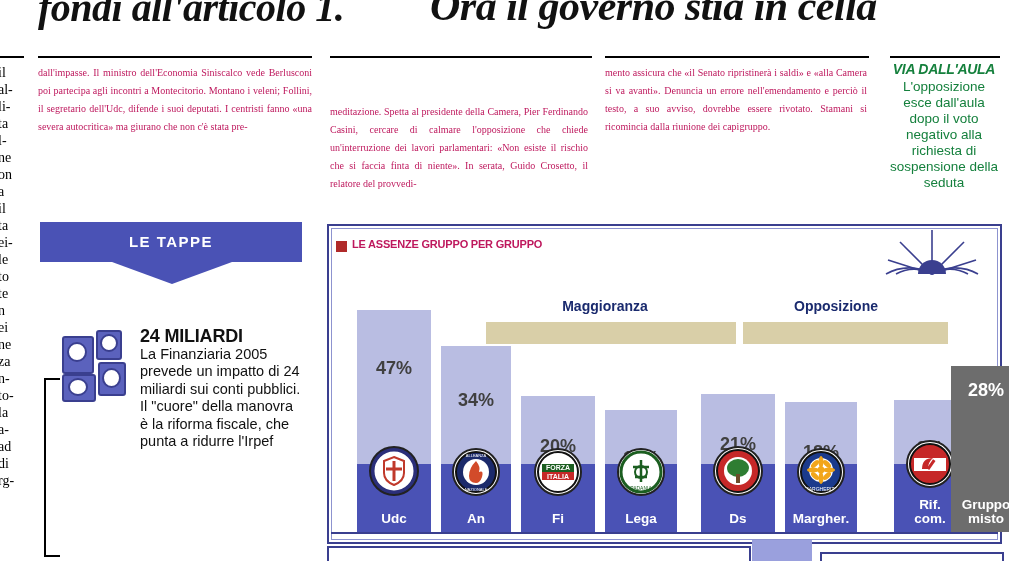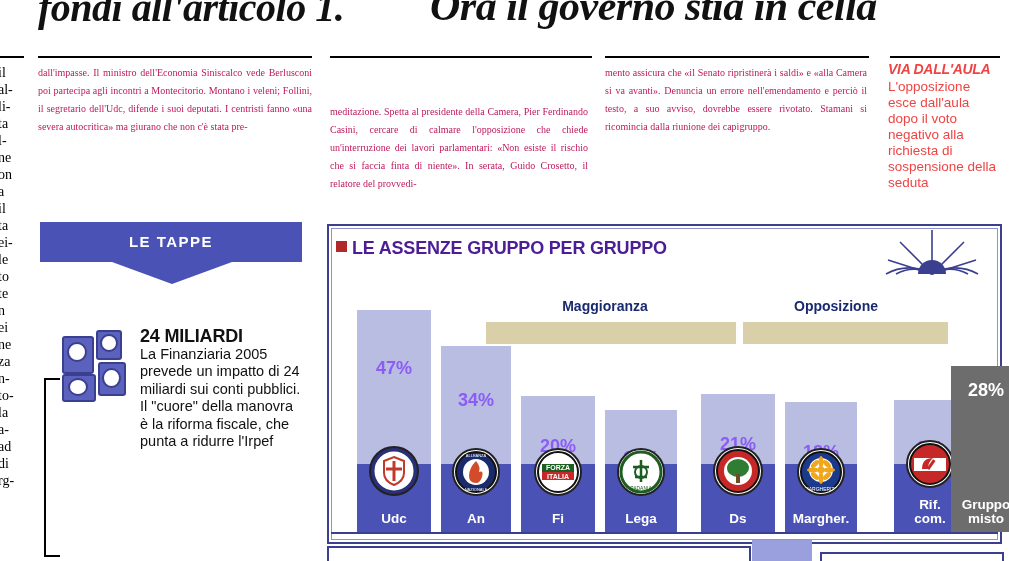--- a/index.html
+++ b/index.html
@@ -52,22 +52,22 @@
     font-size:14px;line-height:17px;text-align:left;
     color:#000;
   }
   .col1{left:38px;top:64px;width:274px;}
   .col2{left:330px;top:64px;width:258px;margin-top:39px;}
   .col3{left:605px;top:64px;width:262px;}
 
   .col4{
     position:absolute;left:888px;top:62px;width:112px;
     font-family:"Liberation Sans", sans-serif;
-    text-align:left;
-    color:#ef4444;
+    text-align:center;
+    color:#15803d;
   }
   .col4 .kicker{
     font-weight:700;font-size:14px;letter-spacing:-0.3px;line-height:15px;
     font-style:italic;
   }
   .col4 .body{
     font-size:13.5px;line-height:16px;margin-top:2px;
   }
 
   
@@ -121,21 +121,21 @@
     border:2px solid #3a3f8f;
     box-sizing:border-box;
   }
   .panel-inner{
     position:absolute;left:331px;top:228px;width:667px;height:312px;
     border:1px solid #8d93cf;box-sizing:border-box;
   }
   .chart-title{
     position:absolute;left:352px;top:238px;
     font-family:"Liberation Sans", sans-serif;
-    font-weight:700;font-size:18px;letter-spacing:-0.2px;color:#4c1d95;
+    font-weight:700;font-size:11px;letter-spacing:-0.2px;color:#be185d;
   }
   .title-bullet{
     position:absolute;left:336px;top:241px;width:11px;height:11px;background:#b02a2a;
   }
   
   .fan{
     position:absolute;right:4px;top:2px;width:120px;height:48px;overflow:hidden;
   }
 
   .plot{
@@ -157,21 +157,21 @@
   .band-magg{left:160px;top:38px;width:228px;}
   .band-oppo{left:398px;top:38px;width:214px;}
 
   .bar{
     position:absolute;bottom:8px;
   }
   .bar .fill{position:absolute;left:0;bottom:0;width:100%;height:100%;}
   .bar .pct{
     position:absolute;left:0;width:100%;text-align:center;
     font-family:"Liberation Sans", sans-serif;
-    font-weight:700;font-size:18px;color:#8b5cf6;
+    font-weight:700;font-size:18px;color:#404040;
   }
   .bar .name{
     position:absolute;left:0;bottom:6px;width:100%;text-align:center;
     font-family:"Liberation Sans", sans-serif;
     font-weight:700;font-size:13.5px;line-height:14px;color:#ffffff;
   }
   .bar .logo{
     position:absolute;left:50%;transform:translateX(-50%);
     border-radius:50%;background:#fff;border:2px solid #222;
     overflow:hidden;

